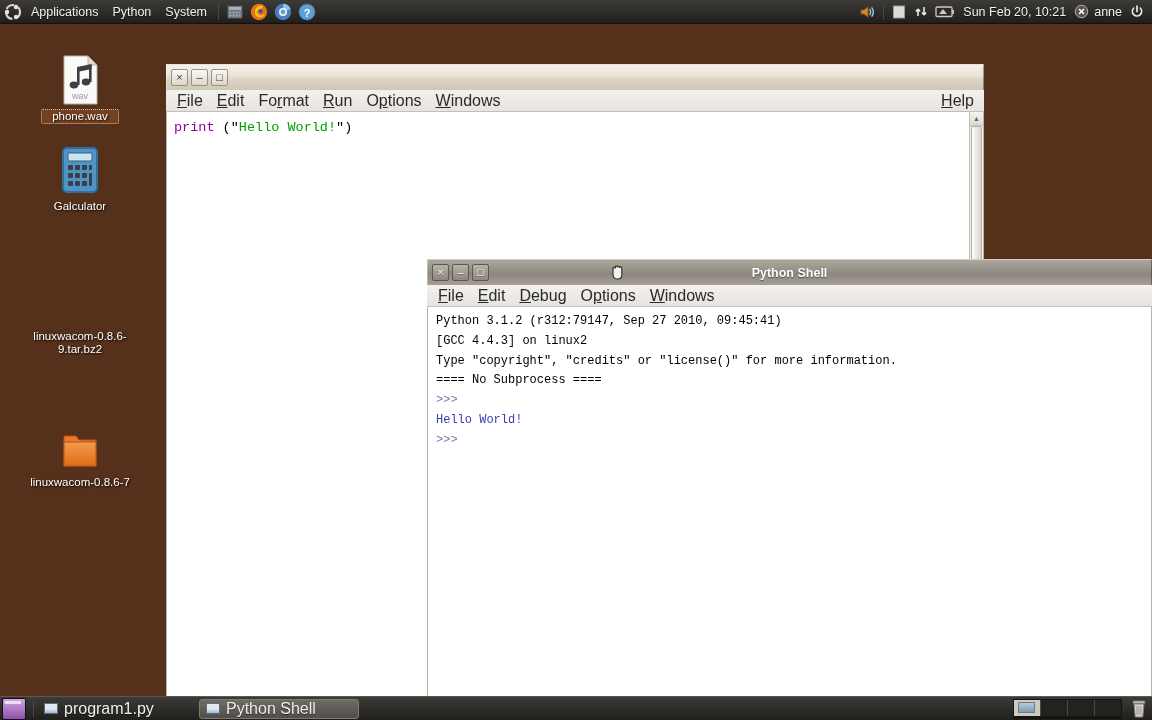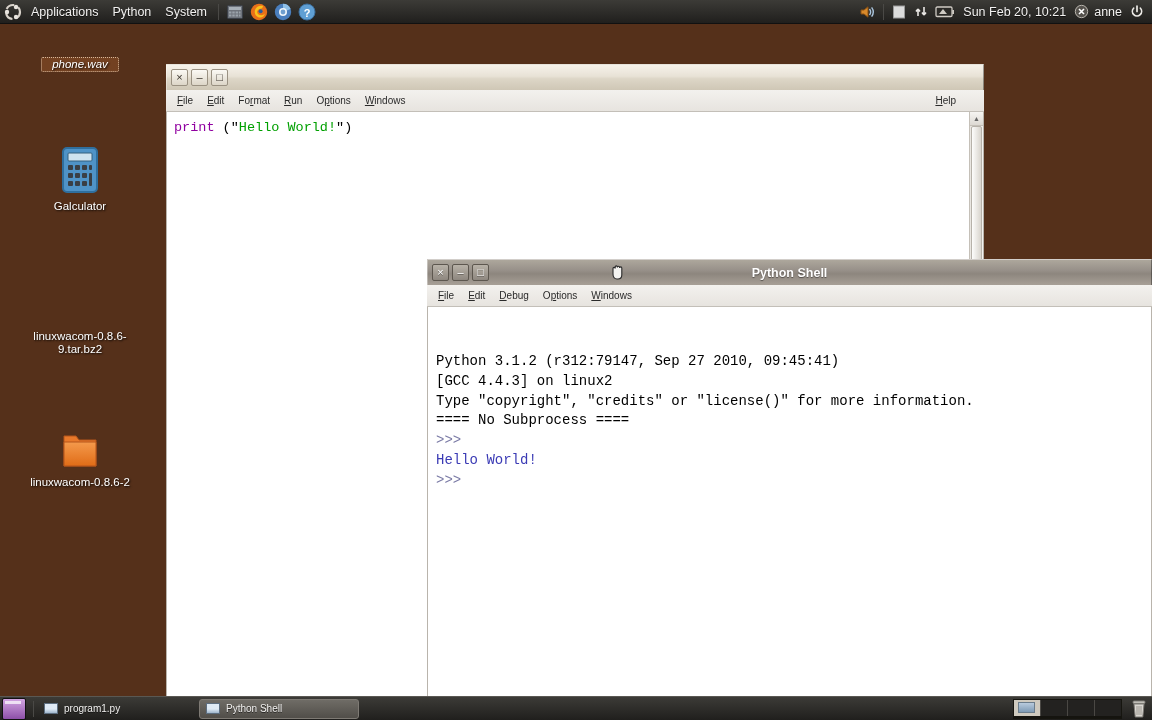--- a/index.html
+++ b/index.html
@@ -45,21 +45,20 @@
   .desk-icon .glyph{height:52px;display:flex;align-items:flex-end;justify-content:center;}
   .desk-icon .label{
     display:inline-block;margin-top:3px;padding:1px 3px;
     text-shadow:1px 1px 2px rgba(0,0,0,.9);
     border-radius:2px;
   }
   .desk-icon.selected .label{
     background:rgba(140,80,40,.55);
     border:1px dotted #d7b89c;
     padding:0px 10px;
-    font-style:italic;
   }
 
   
   .win{position:absolute;box-sizing:border-box;}
   .titlebar{
     height:26px;display:flex;align-items:center;position:relative;
     box-sizing:border-box;
     border-top:1px solid rgba(255,255,255,.5);
     border-left:1px solid rgba(255,255,255,.35);
     border-right:1px solid rgba(0,0,0,.35);
@@ -95,21 +94,21 @@
     text-shadow:0 1px 0 rgba(0,0,0,.4);
   }
   .menubar{
     height:22px;display:flex;align-items:center;
     background:linear-gradient(to bottom,#f3f1ee,#e7e4df);
     border-bottom:1px solid #c3bfb8;
     box-sizing:border-box;
     padding-left:4px;
   }
   .menubar .mi{
-    padding:2px 7px;font-size:10px;color:#2a2a2a;white-space:nowrap;text-align:right;
+    padding:2px 7px;font-size:16px;color:#2a2a2a;white-space:nowrap;text-align:right;
   }
   .menubar .mi u{text-decoration:underline;}
   .menubar .spacer{margin-left:auto;}
   .winbody{
     background:#ffffff;
     box-sizing:border-box;
     border-left:1px solid #b9b4ac;
     border-right:1px solid #b9b4ac;
     border-bottom:1px solid #b9b4ac;
     overflow:hidden;
@@ -120,25 +119,24 @@
     font-size:13.5px;line-height:20px;
     padding:6px 0 0 7px;
     white-space:pre;
     color:#000;
   }
   .tok-kw{color:#9000a0;}
   .tok-str{color:#00a000;}
   .tok-pun{color:#000000;}
   .shellarea{
     font-family:"Liberation Mono","DejaVu Sans Mono",monospace;
-    font-size:14px;line-height:19.8px;
+    font-size:12px;line-height:19.8px;
     padding:5px 0 0 8px;
     white-space:pre;
     color:#000;
-    margin-top:40px;
   }
   .sh-prompt{color:#7b7ba6;}
   .sh-out{color:#3b3bb5;}
   .sh-plain{color:#000;}
 
   
   .vscroll{
     position:absolute;top:0;right:0;width:14px;bottom:0;
     background:linear-gradient(to right,#e9e6e1,#f4f2ef);
     border-left:1px solid #c5c0b8;
@@ -171,21 +169,21 @@
     border:1px solid #111;border-radius:2px;
     position:relative;overflow:hidden;
   }
   #show-desktop:after{
     content:"";position:absolute;left:2px;top:2px;width:16px;height:3px;background:#fff;opacity:.7;
   }
   .tb-sep{width:1px;height:16px;background:#4a4946;margin:0 3px;}
   .taskbtn{
     display:flex;align-items:center;height:20px;width:160px;
     padding:0 6px;margin-right:2px;
-    color:#f0efee;font-size:10px;white-space:nowrap;overflow:hidden;
+    color:#f0efee;font-size:16px;white-space:nowrap;overflow:hidden;
     border:1px solid transparent;border-radius:3px;
     text-shadow:0 1px 0 rgba(0,0,0,.6);
     box-sizing:border-box;
   }
   .taskbtn.active{
     background:linear-gradient(to bottom,#6f6c66,#514e49);
     border:1px solid #7e7a74;
   }
   .taskbtn .ico{
     width:14px;height:11px;margin-right:6px;flex:none;
@@ -315,20 +313,34 @@
     <div class="tray-item">
       <svg width="16" height="16" viewBox="0 0 16 16">
         <path d="M8 2 V7.5" stroke="#eceae6" stroke-width="1.7" stroke-linecap="round"></path>
         <path d="M4.6 4.2 a4.6 4.6 0 1 0 6.8 0" stroke="#eceae6" stroke-width="1.7" fill="none" stroke-linecap="round"></path>
       </svg>
     </div>
   </div>
 </div>
 
 <div class="desk-icon selected" style="left:25px;top:54px;">
+  <div class="glyph">
+    <svg width="46" height="52" viewBox="0 0 46 52">
+      <path d="M7 2 H31 L40 11 V50 H7 Z" fill="#fbfaf7" stroke="#b6b1a8"></path>
+      <path d="M31 2 L40 11 H31 Z" fill="#e2ddd4" stroke="#b6b1a8"></path>
+      <g fill="#3a3f45">
+        <ellipse cx="17" cy="31" rx="4.3" ry="3.4"></ellipse>
+        <ellipse cx="29" cy="28" rx="4.3" ry="3.4"></ellipse>
+        <rect x="20" y="13" width="2.6" height="18"></rect>
+        <rect x="32" y="11" width="2.6" height="17"></rect>
+        <path d="M20 13 L34.6 10 V15 L20 18 Z"></path>
+      </g>
+      <text x="23" y="45" font-size="9" font-family="Liberation Sans, sans-serif" fill="#8c99a6" text-anchor="middle">wav</text>
+    </svg>
+  </div>
   <div class="label">phone.wav</div>
 </div>
 
 <div class="desk-icon" style="left:25px;top:144px;">
   <div class="glyph">
     <svg width="48" height="50" viewBox="0 0 48 50">
       <rect x="7" y="2" width="34" height="44" rx="4" fill="#4f93c7" stroke="#2f6f9e" stroke-width="2"></rect>
       <rect x="12" y="7" width="24" height="8" rx="1" fill="#cfe3ef" stroke="#35617f"></rect>
       <g fill="#3a3f45">
         <rect x="12" y="19" width="5" height="5" rx="1"></rect>
@@ -358,41 +370,41 @@
       <path d="M8 8 H20 L23 12 H40 V38 H8 Z" fill="#e8782a" stroke="#b4551a"></path>
       <path d="M8 14 H40 V38 H8 Z" fill="url(#fg)" stroke="#b4551a"></path>
       <defs>
         <linearGradient id="fg" x1="0" y1="0" x2="0" y2="1">
           <stop offset="0" stop-color="#f49a4c"></stop>
             <stop offset="1" stop-color="#e06c17"></stop>
         </linearGradient>
       </defs>
     </svg>
   </div>
-  <div class="label">linuxwacom-0.8.6-2</div>
+  <div class="label">linuxwacom-0.8.6-7</div>
 </div>
 
 <div class="win" style="left:166px;top:64px;width:818px;height:633px;">
   <div class="titlebar inactive">
     <div class="winbtns">
       <div class="wb">×</div>
       <div class="wb">–</div>
       <div class="wb">□</div>
     </div>
   </div>
 
   <div class="menubar">
     <div class="mi"><u>F</u>ile</div>
     <div class="mi"><u>E</u>dit</div>
     <div class="mi">Fo<u>r</u>mat</div>
     <div class="mi"><u>R</u>un</div>
     <div class="mi">O<u>p</u>tions</div>
     <div class="mi"><u>W</u>indows</div>
     <div class="spacer"></div>
-    <div class="mi" style="padding-right:28px;"><u>H</u>elp</div>
+    <div class="mi" style="padding-right:10px;"><u>H</u>elp</div>
   </div>
 
   <div class="winbody" style="height:585px;">
     <div class="codearea"><span class="tok-kw">print</span><span class="tok-pun"> (</span><span class="tok-pun">"</span><span class="tok-str">Hello World!</span><span class="tok-pun">"</span><span class="tok-pun">)</span></div>
 
     <div class="vscroll">
       <div class="arrow">▲</div>
       <div class="thumb"></div>
     </div>
   </div>

